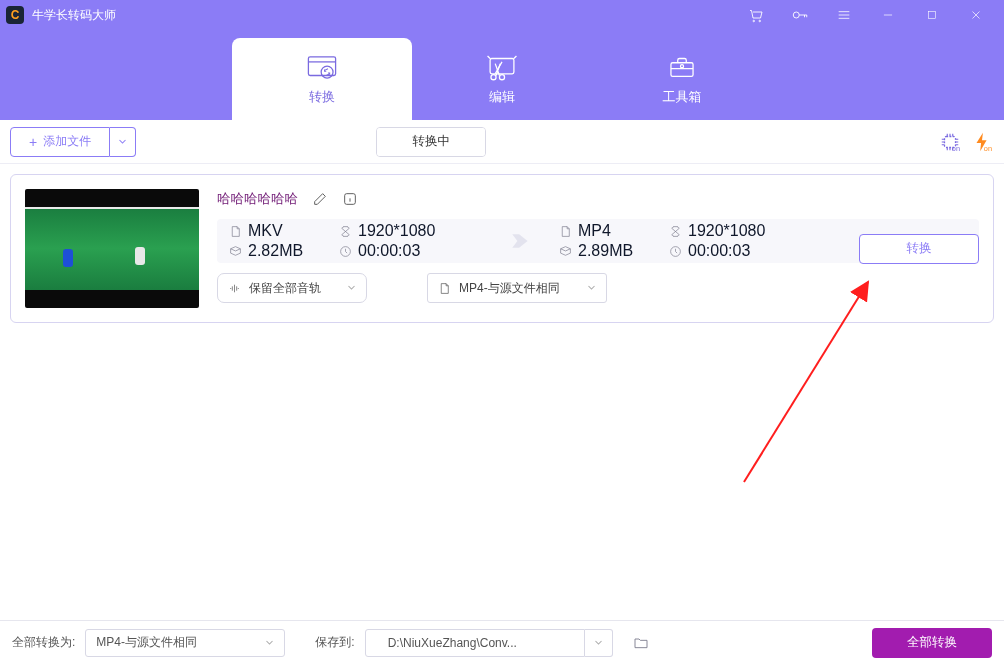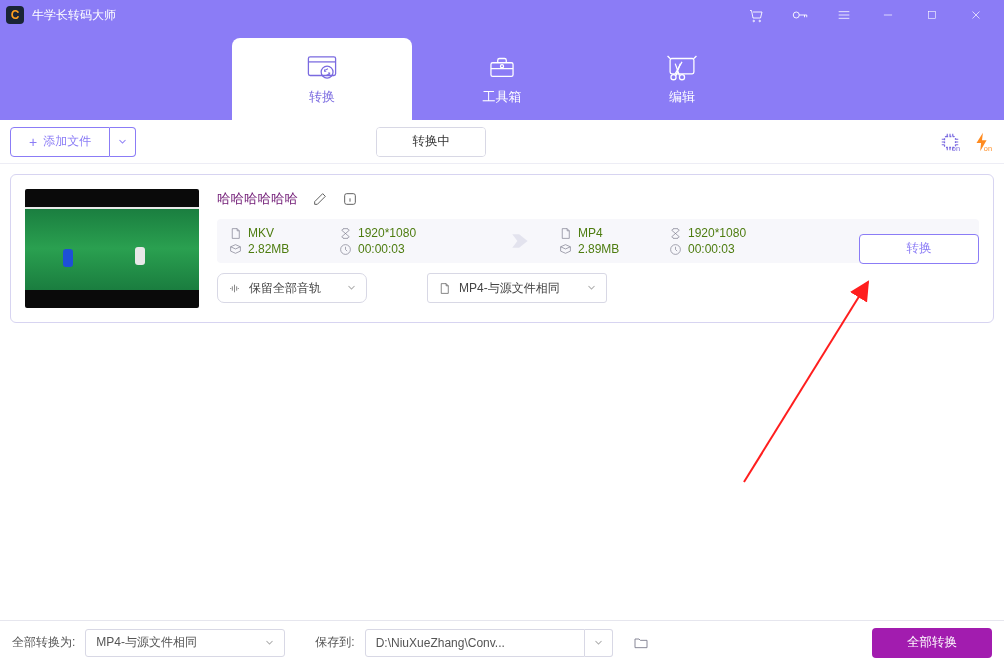--- a/index.html
+++ b/index.html
@@ -46,21 +46,21 @@
   .player { position:absolute; width:10px; height:18px; border-radius:3px; }
   .p1 { background:#1e4fd6; left:38px; top:60px; }
   .p2 { background:#e8e8e8; left:110px; top:58px; }
 
   .meta { flex: 1; display: flex; flex-direction: column; gap: 10px; }
   .name-row { display: flex; align-items: center; gap: 14px; color: #701a75; font-size: 13.5px; height: 20px; }
   .name-row .ic { color: #666; display:flex; align-items:center; }
   .name-row svg { stroke:#555; fill:none; stroke-width:1.4; }
 
   .spec { background: #f7f7fb; border-radius: 4px; height: 44px; display: grid; grid-template-columns: 110px 130px 90px 110px 150px; align-items: center; padding: 0 12px; gap: 0; }
-  .spec .col { display: flex; flex-direction: column; gap: 2px; font-size: 12px; color: #4d7c0f; }
+  .spec .col { display: flex; flex-direction: column; gap: 2px; font-size: 16px; color: #0f172a; }
   .spec .cell { display: flex; align-items: center; gap: 6px; }
   .spec svg { stroke:#808090; fill:none; stroke-width:1.3; }
   .spec .arrow { color: #dcdce6; display: flex; align-items: center; justify-content: center; }
   .spec .arrow svg { stroke:none; fill:#e3e3ee; }
 
   .dropdowns { display: flex; gap: 10px; }
   .dd { height: 30px; border: 1px solid #d8d8e5; border-radius: 3px; display: flex; align-items: center; gap: 8px; padding: 0 10px; font-size: 12px; color: #444; background: #fff; }
   .dd .dd-ic { display:flex; align-items:center; }
   .dd svg { stroke:#555; fill:none; stroke-width:1.3; }
   .dd .chev { margin-left: auto; color:#aaa; }
@@ -73,21 +73,21 @@
   
   .annot { position:absolute; left:0; top:0; width:1004px; height:664px; pointer-events:none; }
 
   
   .footer { position: absolute; bottom: 0; left:0; right:0; height: 44px; border-top: 1px solid #e6e6ee; display: flex; align-items: center; padding: 0 12px; gap: 10px; background:#fff;text-align:right; }
   .footer .lbl { font-size: 12px; color: #555; }
   .footer .dd2 { height: 28px; border: 1px solid #d8d8e5; border-radius: 3px; display: flex; align-items: center; padding: 0 10px; font-size: 12px; color: #555; background:#fff; }
   .footer .dd2 .chev { margin-left: auto; color:#aaa; }
   .footer .dd-fmt { width: 200px; }
   .footer .dd-path { width: 220px; }
-  .footer .dd-path-text { max-width: 170px; white-space: nowrap; overflow: hidden; text-overflow: ellipsis; }
+  .footer .dd-path-text { max-width: 170px; white-space: nowrap; overflow: hidden; text-overflow: ellipsis; margin-left: 12px; }
   .footer .split-chev { width: 28px; height: 28px; border:1px solid #d8d8e5; border-left:none; display:flex; align-items:center; justify-content:center; border-radius:0 3px 3px 0; color:#aaa; }
   .footer .folder-btn { width: 28px; height: 28px; display:flex; align-items:center; justify-content:center; margin-left:4px; }
   .footer .folder-btn svg { stroke:#808090; fill:none; stroke-width:1.4; }
   .all-convert { margin-left: auto; width: 120px; height: 30px; background: #a21caf; color: #fff; border-radius: 4px; display: flex; align-items: center; justify-content: center; font-size: 12.5px; }
 
   .chev-svg { width:9px; height:9px; }
 </style>
 </head>
 <body>
 
@@ -143,38 +143,38 @@
           <circle cx="26" cy="22" r="7"></circle>
           <path d="M23 20l4-2M29 24l-4 2" stroke-width="1.2"></path>
           <path d="M23 19v2h2M29 25v-2h-2" stroke-width="1.2"></path>
         </svg>
     </div>
     <span>转换</span>
   </div>
   <div class="header-tab">
     <div class="tab-icon">
       <svg width="34" height="28" viewBox="0 0 40 32">
-          <rect x="7" y="11" width="26" height="16" rx="2"></rect>
-          <path d="M15 11V8a2 2 0 012-2h6a2 2 0 012 2v3M7 18h26"></path>
-          <circle cx="20" cy="15" r="1.8"></circle>
-        </svg>
-    </div>
-    <span>工具箱</span>
-  </div>
-  <div class="header-tab">
-    <div class="tab-icon">
-      <svg width="34" height="28" viewBox="0 0 40 32">
           <rect x="6" y="6" width="28" height="18" rx="2"></rect>
           <path d="M6 6l-3-3M34 6l3-3M12 24l8-14"></path>
           <circle cx="10" cy="28" r="3"></circle>
           <circle cx="20" cy="28" r="3"></circle>
           <path d="M13 26l5-14M17 26l-5-14"></path>
         </svg>
     </div>
     <span>编辑</span>
+  </div>
+  <div class="header-tab">
+    <div class="tab-icon">
+      <svg width="34" height="28" viewBox="0 0 40 32">
+          <rect x="7" y="11" width="26" height="16" rx="2"></rect>
+          <path d="M15 11V8a2 2 0 012-2h6a2 2 0 012 2v3M7 18h26"></path>
+          <circle cx="20" cy="15" r="1.8"></circle>
+        </svg>
+    </div>
+    <span>工具箱</span>
   </div>
 </div>
 
 <div class="toolbar">
   <div class="add-btn-group">
     <div class="add-btn">
       <span class="plus">+</span>
       <span>添加文件</span>
     </div>
     <div class="add-split">

